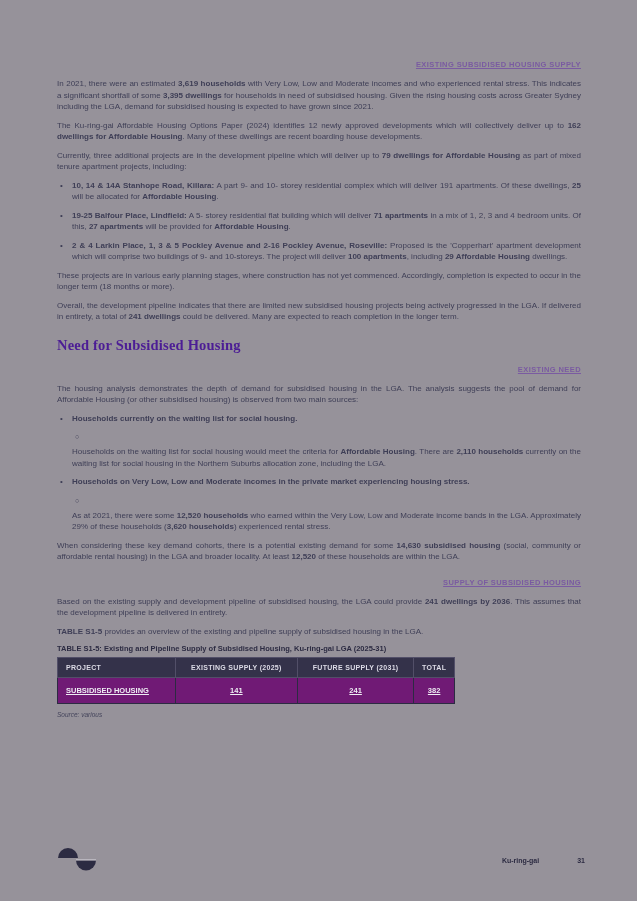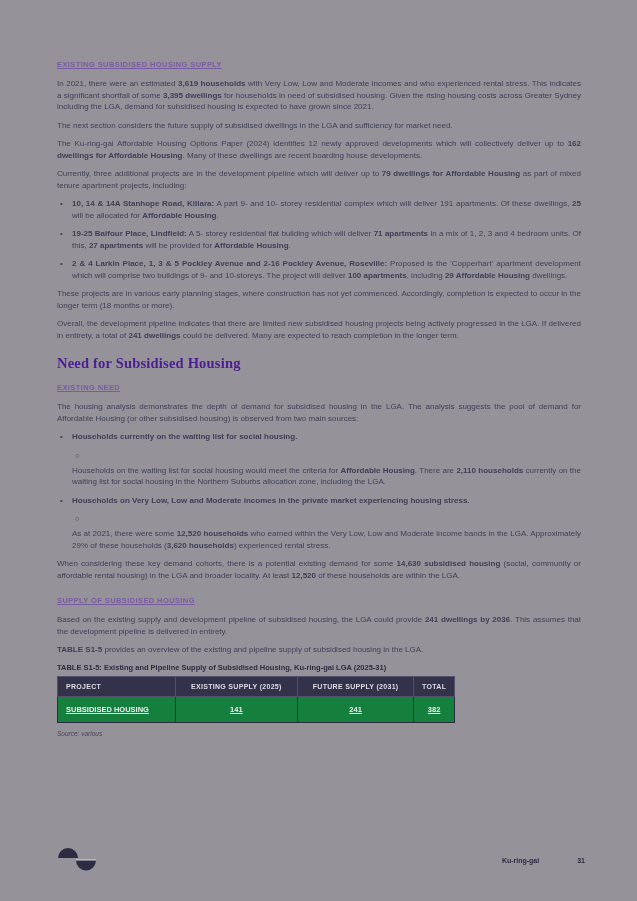--- a/index.html
+++ b/index.html
@@ -8,20 +8,21 @@
   .page {
     position:relative; width:637px; height:901px;
     background:#96929a; color:#3e3e56; overflow:hidden;
   }
   .content { position:absolute; top:60px; left:57px; width:524px; }
 
   .sec-h {
     font-size:7.5px; font-weight:bold; letter-spacing:.4px;
     color:#7a5ba1; text-decoration:underline;
     margin:0 0 9px 0;
+    text-align:right;
   }
   .sec-h.spaced { margin-top:15px; }
 
   p.body {
     font-size:8px; line-height:11.5px; margin:0 0 7px 0;
     text-align:justify;
   }
   .b { font-weight:bold; }
 
   h1.doc-title {
@@ -44,21 +45,21 @@
   }
   table.tbl { border-collapse:collapse; width:398px; }
   table.tbl th {
     background:#34324a; color:#dcdbe6;
     font-size:7px; font-weight:bold; letter-spacing:.3px;
     padding:6px 4px; text-align:center;
     border:1px solid #524f68;
   }
   table.tbl th:first-child { text-align:left; padding-left:8px; }
   table.tbl td {
-    background:#15803d;
+    background:#701a75;
     font-size:7.5px; font-weight:bold; color:#eeedf4;
     text-decoration:underline; text-align:center;
     padding:8px 4px; border:1px solid #2c2b42;
   }
   table.tbl td:first-child { text-align:left; padding-left:8px; }
   .source { font-size:6.5px; font-style:italic; color:#45455c; margin-top:7px; }
 
   .footer {
     position:absolute; left:57px; right:52px; bottom:24px;
     display:flex; justify-content:space-between; align-items:center;
@@ -67,21 +68,20 @@
   .footer-brand, .footer-page { font-size:7px; color:#2c2b42; font-weight:bold; }
 </style>
 </head>
 <body>
 
 <div class="page">
   <div class="content">
 
     <div class="sec-h">EXISTING SUBSIDISED HOUSING SUPPLY</div>
     <p class="body"><span>In 2021, there were an estimated </span><span class="b">3,619 households</span><span> with Very Low, Low and Moderate incomes and who experienced rental stress. This indicates a significant shortfall of some </span><span class="b">3,395 dwellings</span><span> for households in need of subsidised housing. Given the rising housing costs across Greater Sydney including the LGA, demand for subsidised housing is expected to have grown since 2021.</span></p>
-    <p class="body"><span>The next section considers the future supply of subsidised dwellings in the LGA and sufficiency for market need.</span></p>
 
     <p class="body"><span>The Ku-ring-gai Affordable Housing Options Paper (2024) identifies 12 newly approved developments which will collectively deliver up to </span><span class="b">162 dwellings for Affordable Housing</span><span>. Many of these dwellings are recent boarding house developments.</span></p>
     <p class="body"><span>Currently, three additional projects are in the development pipeline which will deliver up to </span><span class="b">79 dwellings for Affordable Housing</span><span> as part of mixed tenure apartment projects, including:</span></p>
 
     <ul class="blist">
       <li>
         <div class="li-row">
           <span class="marker">•</span>
           <span class="li-text"><span></span><span class="b">10, 14 &amp; 14A Stanhope Road, Killara:</span><span> A part 9- and 10- storey residential complex which will deliver 191 apartments. Of these dwellings, </span><span class="b">25</span><span> will be allocated for </span><span class="b">Affordable Housing</span><span>.</span></span>
         </div>

